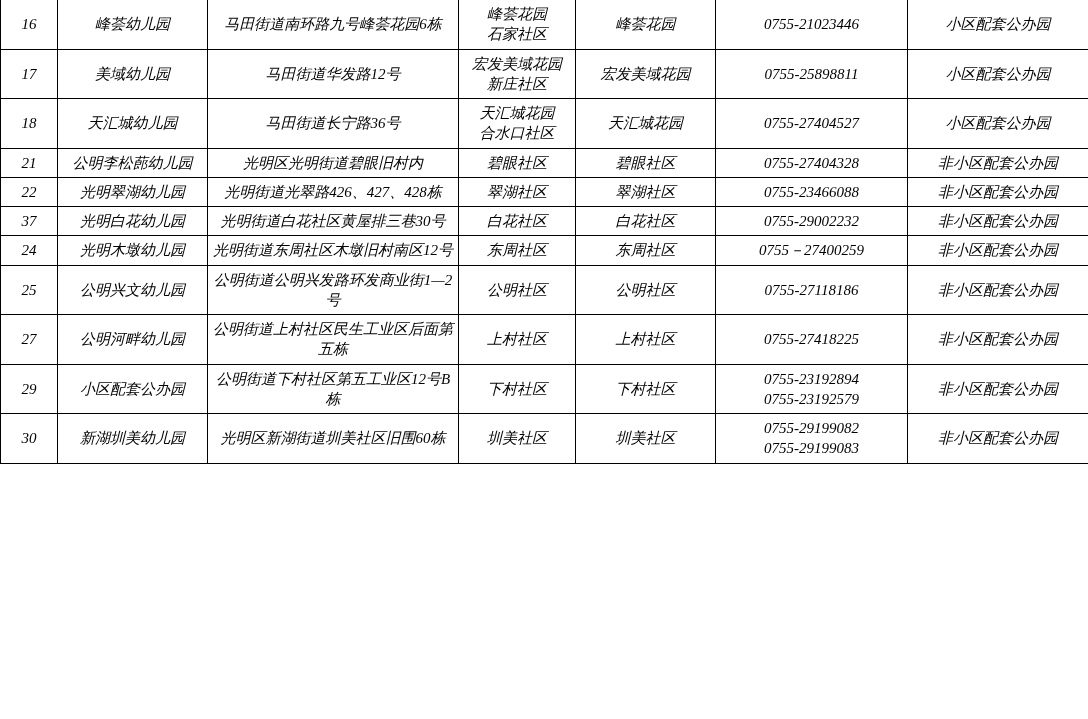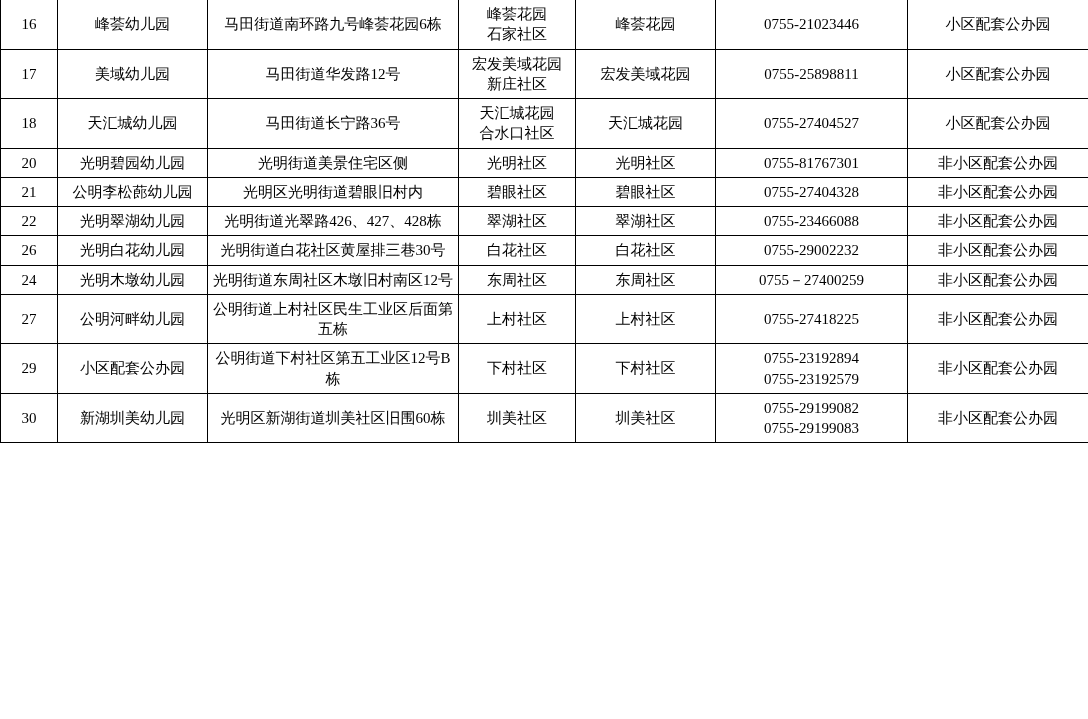--- a/index.html
+++ b/index.html
@@ -12,20 +12,21 @@
     height: 719px;
     font-family: "Liberation Serif", "DejaVu Serif", serif;
     color: #000000;
     overflow: hidden;
   }
   #sheet {
     width: 896px;
     height: 719px;
     position: relative;
     box-sizing: border-box;
+    font-style: italic;
   }
   table.kg-table {
     border-collapse: collapse;
     width: 1088px;
     table-layout: fixed;
   }
   table.kg-table td {
     border: 1px solid #000000;
     text-align: center;
     vertical-align: middle;
@@ -97,62 +98,62 @@
         <td class="idx">18</td>
         <td class="name">天汇城幼儿园</td>
         <td class="addr">马田街道长宁路36号</td>
         <td class="comm">天汇城花园
 合水口社区</td>
         <td class="serv">天汇城花园</td>
         <td class="tel">0755-27404527</td>
         <td class="type">小区配套公办园</td>
       </tr>
       <tr>
-        <td class="idx">20</td>
-        <td class="name">光明碧园幼儿园</td>
-        <td class="addr">光明街道美景住宅区侧</td>
-        <td class="comm">光明社区</td>
-        <td class="serv">光明社区</td>
-        <td class="tel">0755-81767301</td>
-        <td class="type">非小区配套公办园</td>
-      </tr>
-      <tr>
         <td class="idx">21</td>
         <td class="name">公明李松蓢幼儿园</td>
         <td class="addr">光明区光明街道碧眼旧村内</td>
         <td class="comm">碧眼社区</td>
         <td class="serv">碧眼社区</td>
         <td class="tel">0755-27404328</td>
         <td class="type">非小区配套公办园</td>
       </tr>
       <tr>
         <td class="idx">22</td>
         <td class="name">光明翠湖幼儿园</td>
         <td class="addr">光明街道光翠路426、427、428栋</td>
         <td class="comm">翠湖社区</td>
         <td class="serv">翠湖社区</td>
         <td class="tel">0755-23466088</td>
         <td class="type">非小区配套公办园</td>
       </tr>
       <tr>
-        <td class="idx">26</td>
+        <td class="idx">37</td>
         <td class="name">光明白花幼儿园</td>
         <td class="addr">光明街道白花社区黄屋排三巷30号</td>
         <td class="comm">白花社区</td>
         <td class="serv">白花社区</td>
         <td class="tel">0755-29002232</td>
         <td class="type">非小区配套公办园</td>
       </tr>
       <tr>
         <td class="idx">24</td>
         <td class="name">光明木墩幼儿园</td>
         <td class="addr">光明街道东周社区木墩旧村南区12号</td>
         <td class="comm">东周社区</td>
         <td class="serv">东周社区</td>
         <td class="tel">0755－27400259</td>
+        <td class="type">非小区配套公办园</td>
+      </tr>
+      <tr>
+        <td class="idx">25</td>
+        <td class="name">公明兴文幼儿园</td>
+        <td class="addr">公明街道公明兴发路环发商业街1—2号</td>
+        <td class="comm">公明社区</td>
+        <td class="serv">公明社区</td>
+        <td class="tel">0755-27118186</td>
         <td class="type">非小区配套公办园</td>
       </tr>
       <tr>
         <td class="idx">27</td>
         <td class="name">公明河畔幼儿园</td>
         <td class="addr">公明街道上村社区民生工业区后面第五栋</td>
         <td class="comm">上村社区</td>
         <td class="serv">上村社区</td>
         <td class="tel">0755-27418225</td>
         <td class="type">非小区配套公办园</td>

